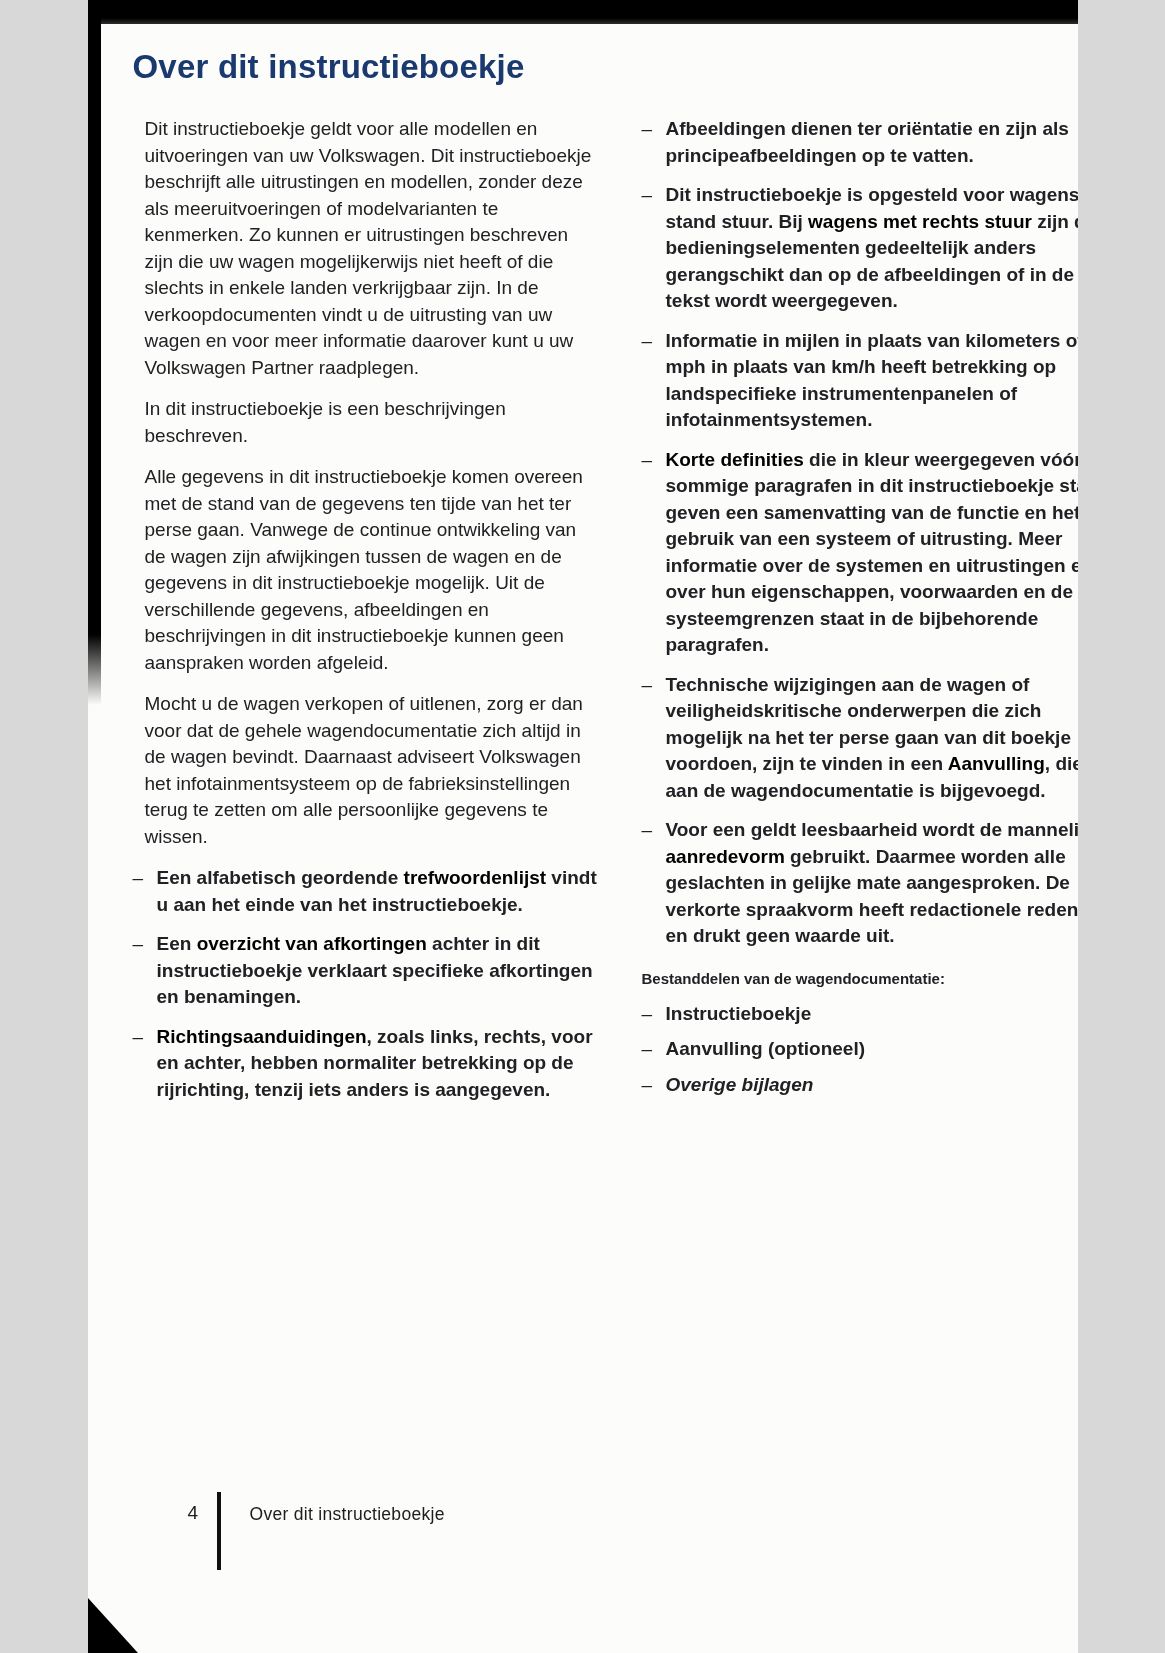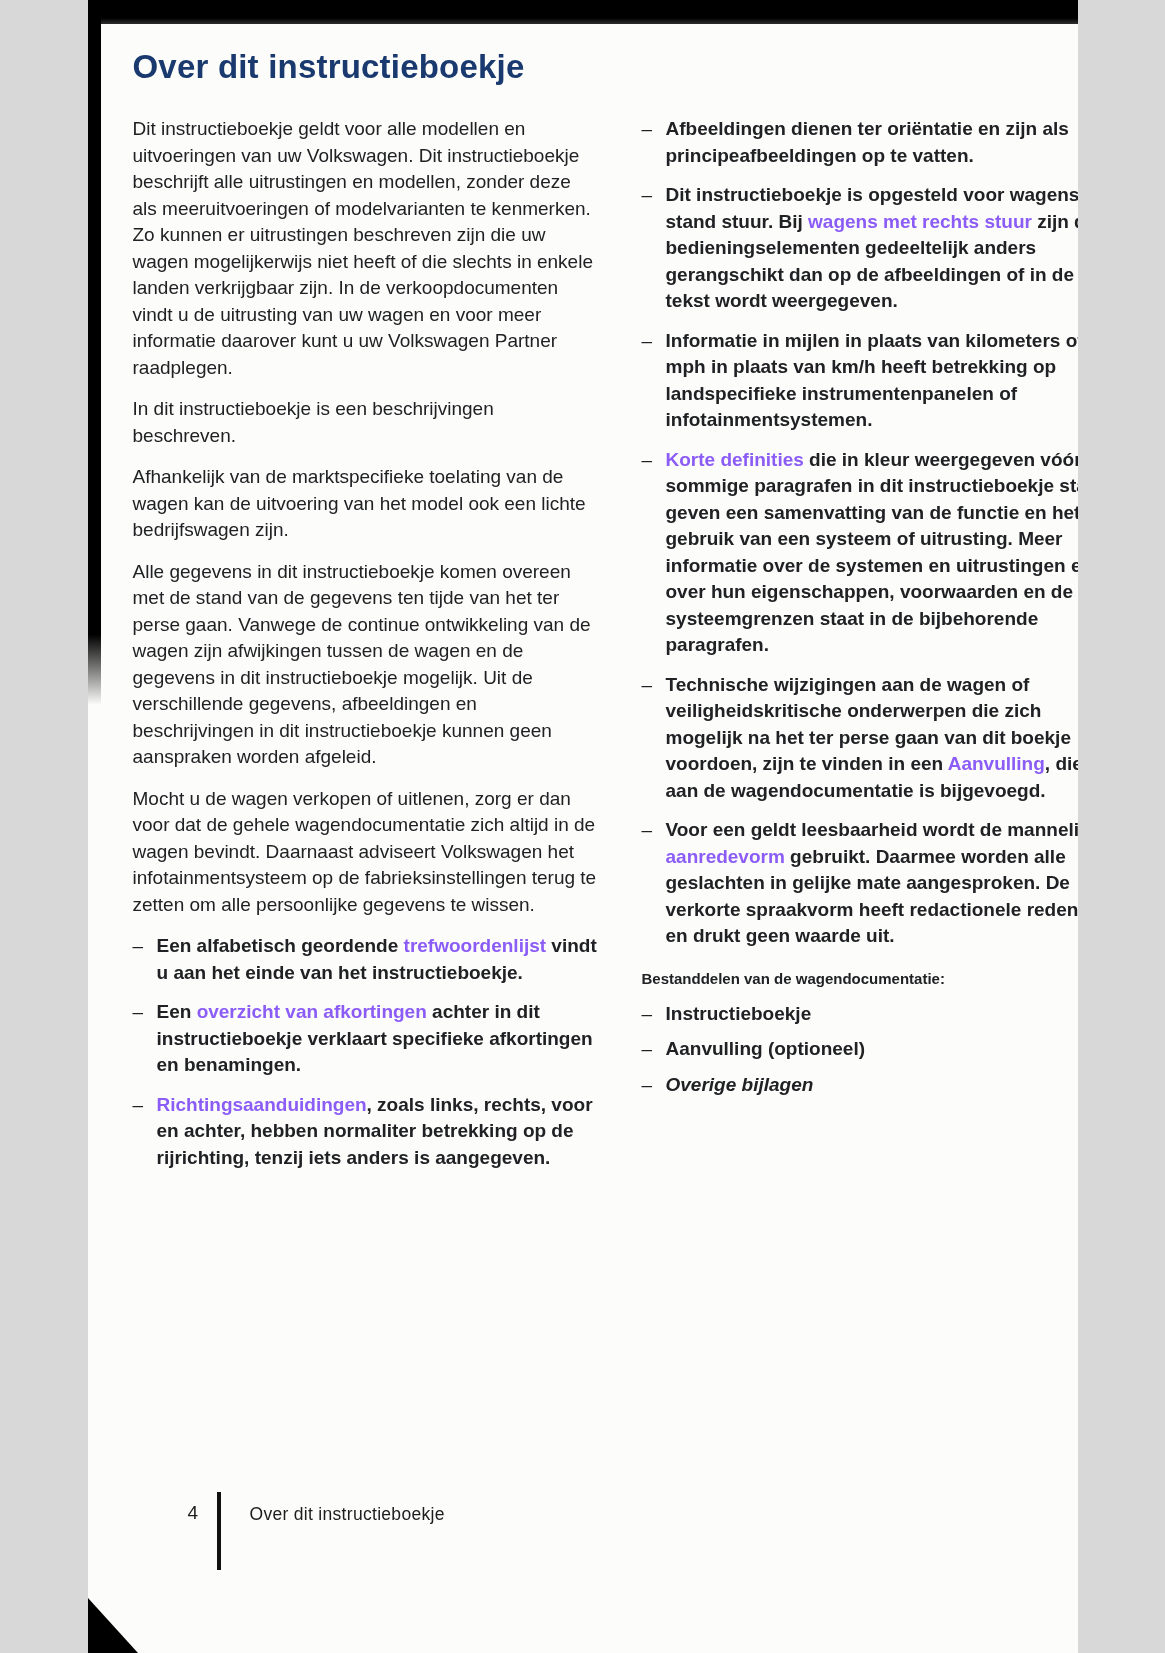--- a/index.html
+++ b/index.html
@@ -18,25 +18,25 @@
   .edge-left{position:absolute;top:0;left:0;width:13px;height:705px;
     background:linear-gradient(to bottom,#000 90%,rgba(0,0,0,0));}
   .corner-bl{position:absolute;left:0;bottom:0;width:0;height:0;
     border-bottom:55px solid #000;border-right:50px solid transparent;}
   
   .content{position:absolute;left:45px;top:48px;width:988px;}
   .title{font-size:33px;font-weight:700;color:#1a3a6f;margin:0 0 30px 0;letter-spacing:.2px;}
   .columns{display:flex;gap:42px;align-items:flex-start;}
   .col-left{width:467px;}
   .col-right{width:479px;}
-  .para{font-size:19px;line-height:26.5px;margin:0 0 15px 0;}
+  .para{font-size:19px;line-height:26.5px;margin:0 0 15px 12px;}
   .bullet{display:flex;font-size:19px;line-height:26.5px;margin:0 0 13px 0;}
   .bullet .dash{flex:0 0 24px;}
   .bullet .btext{flex:1;font-weight:bold;}
-  .link{color:#8b5cf6;}
+  .link{color:#000000;}
   .section-heading{font-weight:700;font-size:15px;margin:20px 0 14px 0;}
   .doc-item{margin-bottom:9px;}
   .doc-item .btext{display:flex;}
   .italic{font-style:italic;}
   .end-marker{margin-left:auto;padding-left:10px;font-size:18px;color:#1d1d1d;}
   
   .footer{position:absolute;left:0;top:1492px;width:100%;height:80px;}
   .footer .num{position:absolute;left:100px;top:10px;font-size:19px;color:#1d1d1f;}
   .footer .rule{position:absolute;left:129px;top:0;width:4px;height:78px;background:#101010;}
   .footer .ftext{position:absolute;left:162px;top:12px;font-size:17.5px;color:#1d1d1f;letter-spacing:.3px;}
@@ -51,21 +51,20 @@
   <div class="corner-bl"></div>
 
   <div class="content">
     <h1 class="title">Over dit instructieboekje</h1>
 
     <div class="columns">
 
       <div class="col-left">
         <p class="para">Dit instructieboekje geldt voor alle modellen en uitvoeringen van uw Volkswagen. Dit instructieboekje beschrijft alle uitrustingen en modellen, zonder deze als meeruitvoeringen of modelvarianten te kenmerken. Zo kunnen er uitrustingen beschreven zijn die uw wagen mogelijkerwijs niet heeft of die slechts in enkele landen verkrijgbaar zijn. In de verkoopdocumenten vindt u de uitrusting van uw wagen en voor meer informatie daarover kunt u uw Volkswagen Partner raadplegen.</p>
         <p class="para">In dit instructieboekje is een beschrijvingen beschreven.</p>
-        <p class="para">Afhankelijk van de marktspecifieke toelating van de wagen kan de uitvoering van het model ook een lichte bedrijfswagen zijn.</p>
         <p class="para">Alle gegevens in dit instructieboekje komen overeen met de stand van de gegevens ten tijde van het ter perse gaan. Vanwege de continue ontwikkeling van de wagen zijn afwijkingen tussen de wagen en de gegevens in dit instructieboekje mogelijk. Uit de verschillende gegevens, afbeeldingen en beschrijvingen in dit instructieboekje kunnen geen aanspraken worden afgeleid.</p>
         <p class="para">Mocht u de wagen verkopen of uitlenen, zorg er dan voor dat de gehele wagendocumentatie zich altijd in de wagen bevindt. Daarnaast adviseert Volkswagen het infotainmentsysteem op de fabrieksinstellingen terug te zetten om alle persoonlijke gegevens te wissen.</p>
 
         <div class="bullet">
           <span class="dash">–</span>
           <span class="btext"><span>Een alfabetisch geordende </span><span class="link">trefwoordenlijst</span><span> vindt u aan het einde van het instructieboekje.</span></span>
         </div>
         <div class="bullet">
           <span class="dash">–</span>
           <span class="btext"><span>Een </span><span class="link">overzicht van afkortingen</span><span> achter in dit instructieboekje verklaart specifieke afkortingen en benamingen.</span></span>

